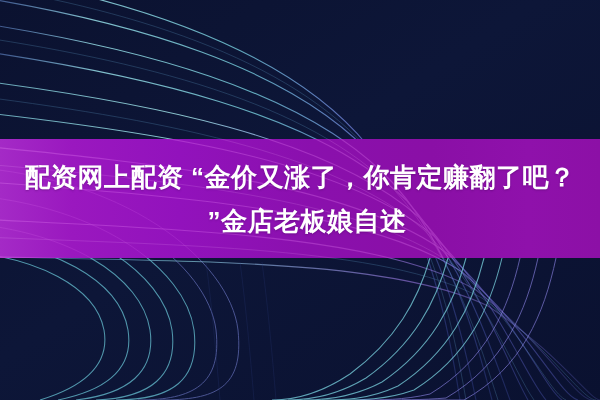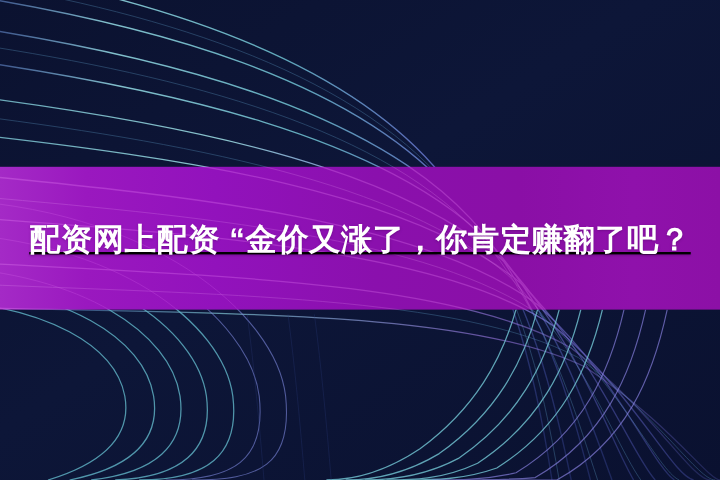--- a/index.html
+++ b/index.html
@@ -55,21 +55,20 @@
     top: 139px;
     width: 600px;
     height: 119px;
     display: flex;
     flex-direction: column;
     align-items: center;
     justify-content: center;
     text-align: center;
     z-index: 5;
     pointer-events: none;
-    text-decoration: underline;
   }
   .hl-line {
     display: block;
     color: #ffffff;
     font-size: 26px;
     font-weight: bold;
     line-height: 44px;
     letter-spacing: 0.5px;
     white-space: nowrap;
     text-shadow: 0 1px 2px rgba(60, 0, 80, 0.35);
@@ -204,15 +203,16 @@
         <path d="M -50 250 C 40 256, 96 288, 104 330 C 110 364, 86 386, 40 400"></path>
         <path d="M -50 222 C 70 228, 142 278, 150 330 C 156 372, 128 394, 76 400"></path>
         <path d="M -50 194 C 98 200, 186 270, 194 330 C 200 380, 172 400, 116 400"></path>
         <path d="M -50 166 C 126 172, 230 262, 238 330 C 244 388, 216 400, 160 400"></path>
       </g>
     </svg>
   </div>
 
   <div id="headline">
     <span class="hl-line line1">配资网上配资 “金价又涨了，你肯定赚翻了吧？</span>
+    <span class="hl-line line2">”金店老板娘自述</span>
   </div>
 
 </div>
 
 </body></html>

